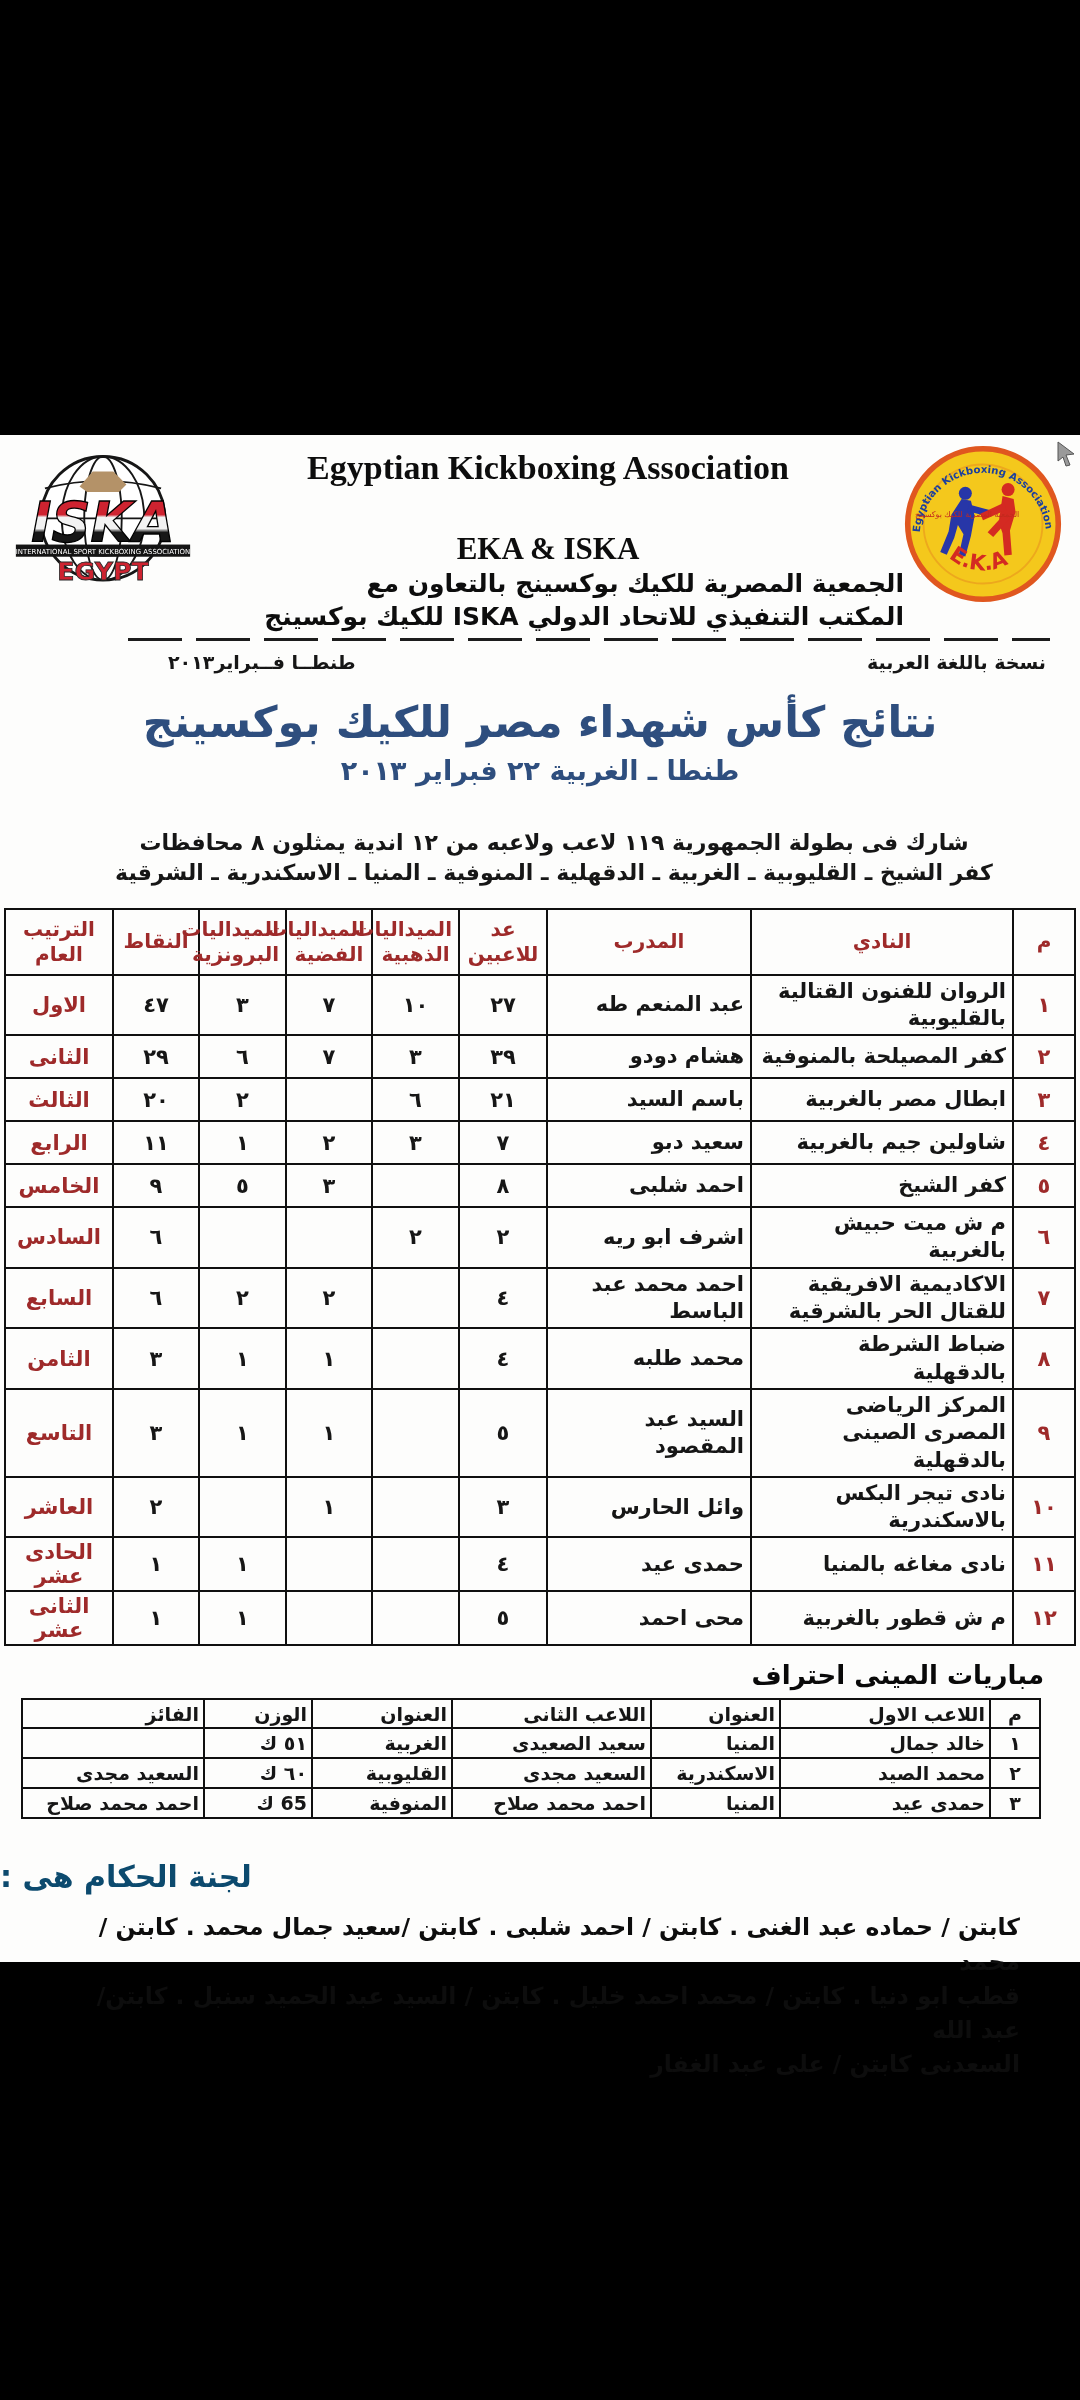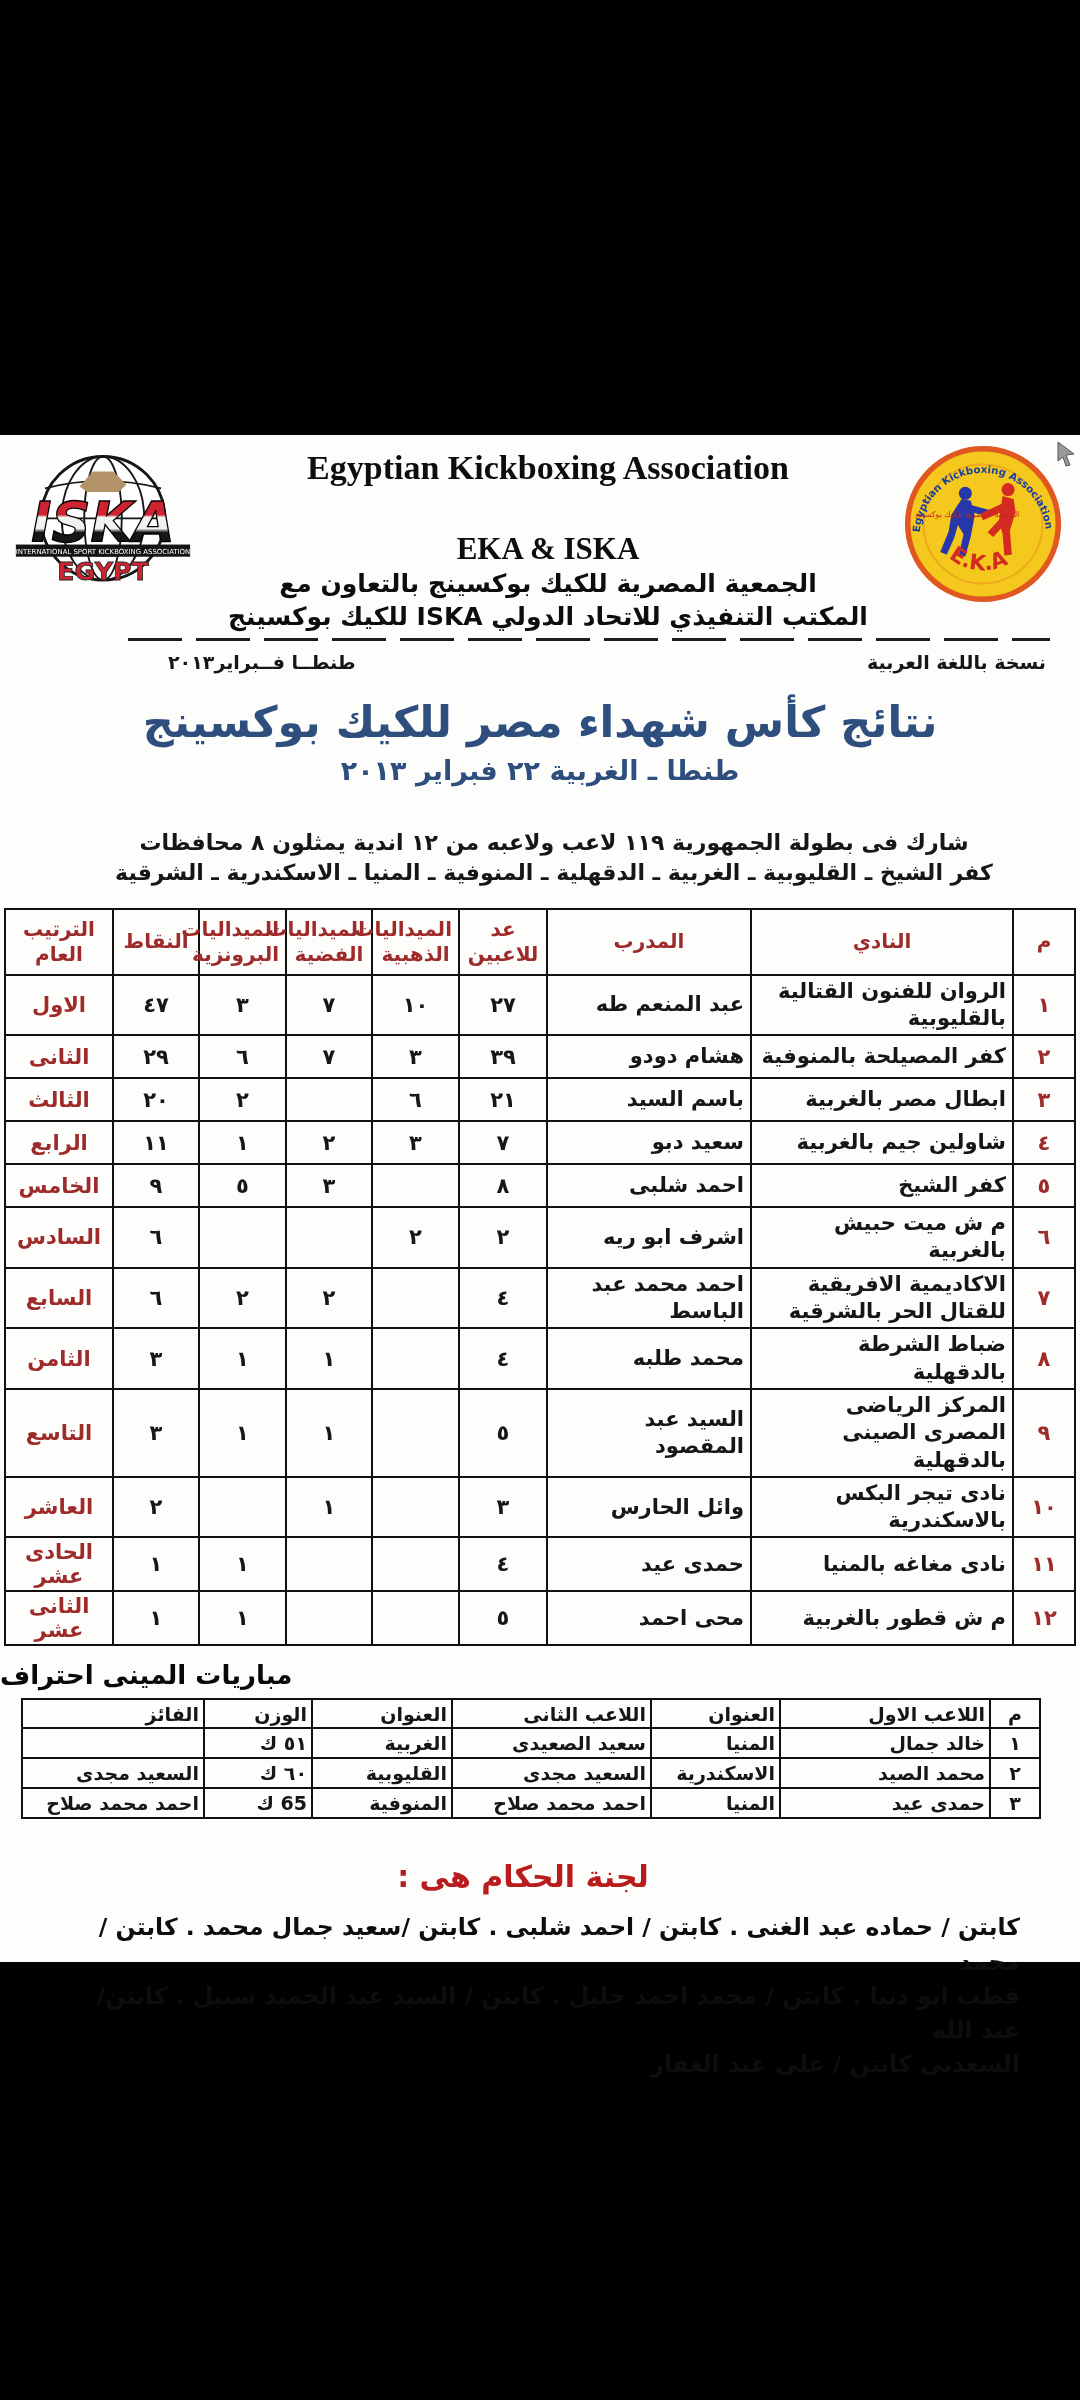--- a/index.html
+++ b/index.html
@@ -23,21 +23,21 @@
     background:#fdfdfc;
   }
   
   .cursor{position:absolute;top:6px;right:3px;}
   
   .header-row{display:flex;align-items:flex-start;padding:12px 10px 0 14px;}
   .logo-left{width:178px;height:152px;flex:0 0 auto;}
   .header-center{flex:1;text-align:center;padding-top:2px;}
   .en-title{font-family:"Liberation Serif",serif;font-weight:bold;font-size:34px;line-height:1.12;color:#0d0d0d;}
   .en-sub{font-family:"Liberation Serif",serif;font-weight:bold;font-size:31px;line-height:1.15;color:#0d0d0d;margin-top:44px;}
-  .ar-head{direction:rtl;font-weight:bold;font-size:25px;line-height:1.35;color:#0d0d0d;}
+  .ar-head{direction:rtl;font-weight:bold;font-size:25px;line-height:1.35;color:#0d0d0d;text-align:right;}
   .logo-right{width:158px;height:158px;flex:0 0 auto;margin-top:-2px;margin-right:8px;}
   .sep{height:3px;margin:4px 30px 0 128px;
        background:repeating-linear-gradient(90deg,#1c1c1c 0 54px,transparent 54px 68px);}
   .notes{display:flex;justify-content:space-between;padding:10px 34px 0 168px;
          font-weight:bold;font-size:19px;direction:rtl;}
   
   .main-title{margin-top:24px;text-align:center;direction:rtl;
               color:var(--blue);font-size:43px;font-weight:bold;}
   .main-subtitle{margin-top:8px;text-align:center;direction:rtl;
                  color:var(--blue);font-size:27px;font-weight:bold;}
@@ -49,30 +49,30 @@
   table{border-collapse:collapse;table-layout:fixed;}
   #ranking-table{direction:rtl;width:1070px;margin:20px auto 0;font-size:21px;font-weight:bold;}
   #ranking-table th,#ranking-table td{border:2.5px solid #101010;padding:2px 6px;vertical-align:middle;}
   #ranking-table th{color:var(--red);font-size:20px;white-space:pre-line;line-height:1.25;text-align:center;}
   #ranking-table thead tr{height:66px;}
   #ranking-table tbody tr{height:43px;}
   #ranking-table td{text-align:center;}
   #ranking-table td:nth-child(2),#ranking-table td:nth-child(3){text-align:right;line-height:1.3;}
   #ranking-table td:first-child,#ranking-table td:last-child{color:var(--red);}
   
-  .mini-title{margin:14px 36px 0 0;text-align:left;direction:rtl;
+  .mini-title{margin:14px 36px 0 0;text-align:right;direction:rtl;
               font-size:26px;font-weight:bold;color:#090909;}
   #mini-table{direction:rtl;width:1018px;margin:8px 39px 0 auto;font-size:19px;font-weight:bold;}
   #mini-table th,#mini-table td{border:2.5px solid #101010;padding:1px 4px;text-align:right;vertical-align:middle;}
   #mini-table thead tr{height:29px;}
   #mini-table tbody tr{height:30px;}
   #mini-table th:first-child,#mini-table td:first-child{text-align:center;}
   
-  .ref-title{margin:40px 34px 0 0;text-align:center;direction:rtl;
-             font-size:30px;font-weight:bold;color:#b91c1c;}
+  .ref-title{margin:40px 34px 0 0;text-align:left;direction:rtl;
+             font-size:30px;font-weight:bold;color:#0c4a6e;}
   .ref-lines{margin:16px 60px 0 55px;direction:rtl;text-align:right;
              font-size:23.5px;font-weight:bold;line-height:1.45;color:#0d0d0d;}
 </style>
 </head>
 <body>
 
 <div class="page">
 
   <svg class="cursor" width="22" height="26" viewBox="0 0 22 26">
     <path d="M3 1 L19 13 L11 14 L15 24 L11 25 L8 16 L3 20 Z" fill="#9a9a9a" stroke="#555" stroke-width="1"></path>

